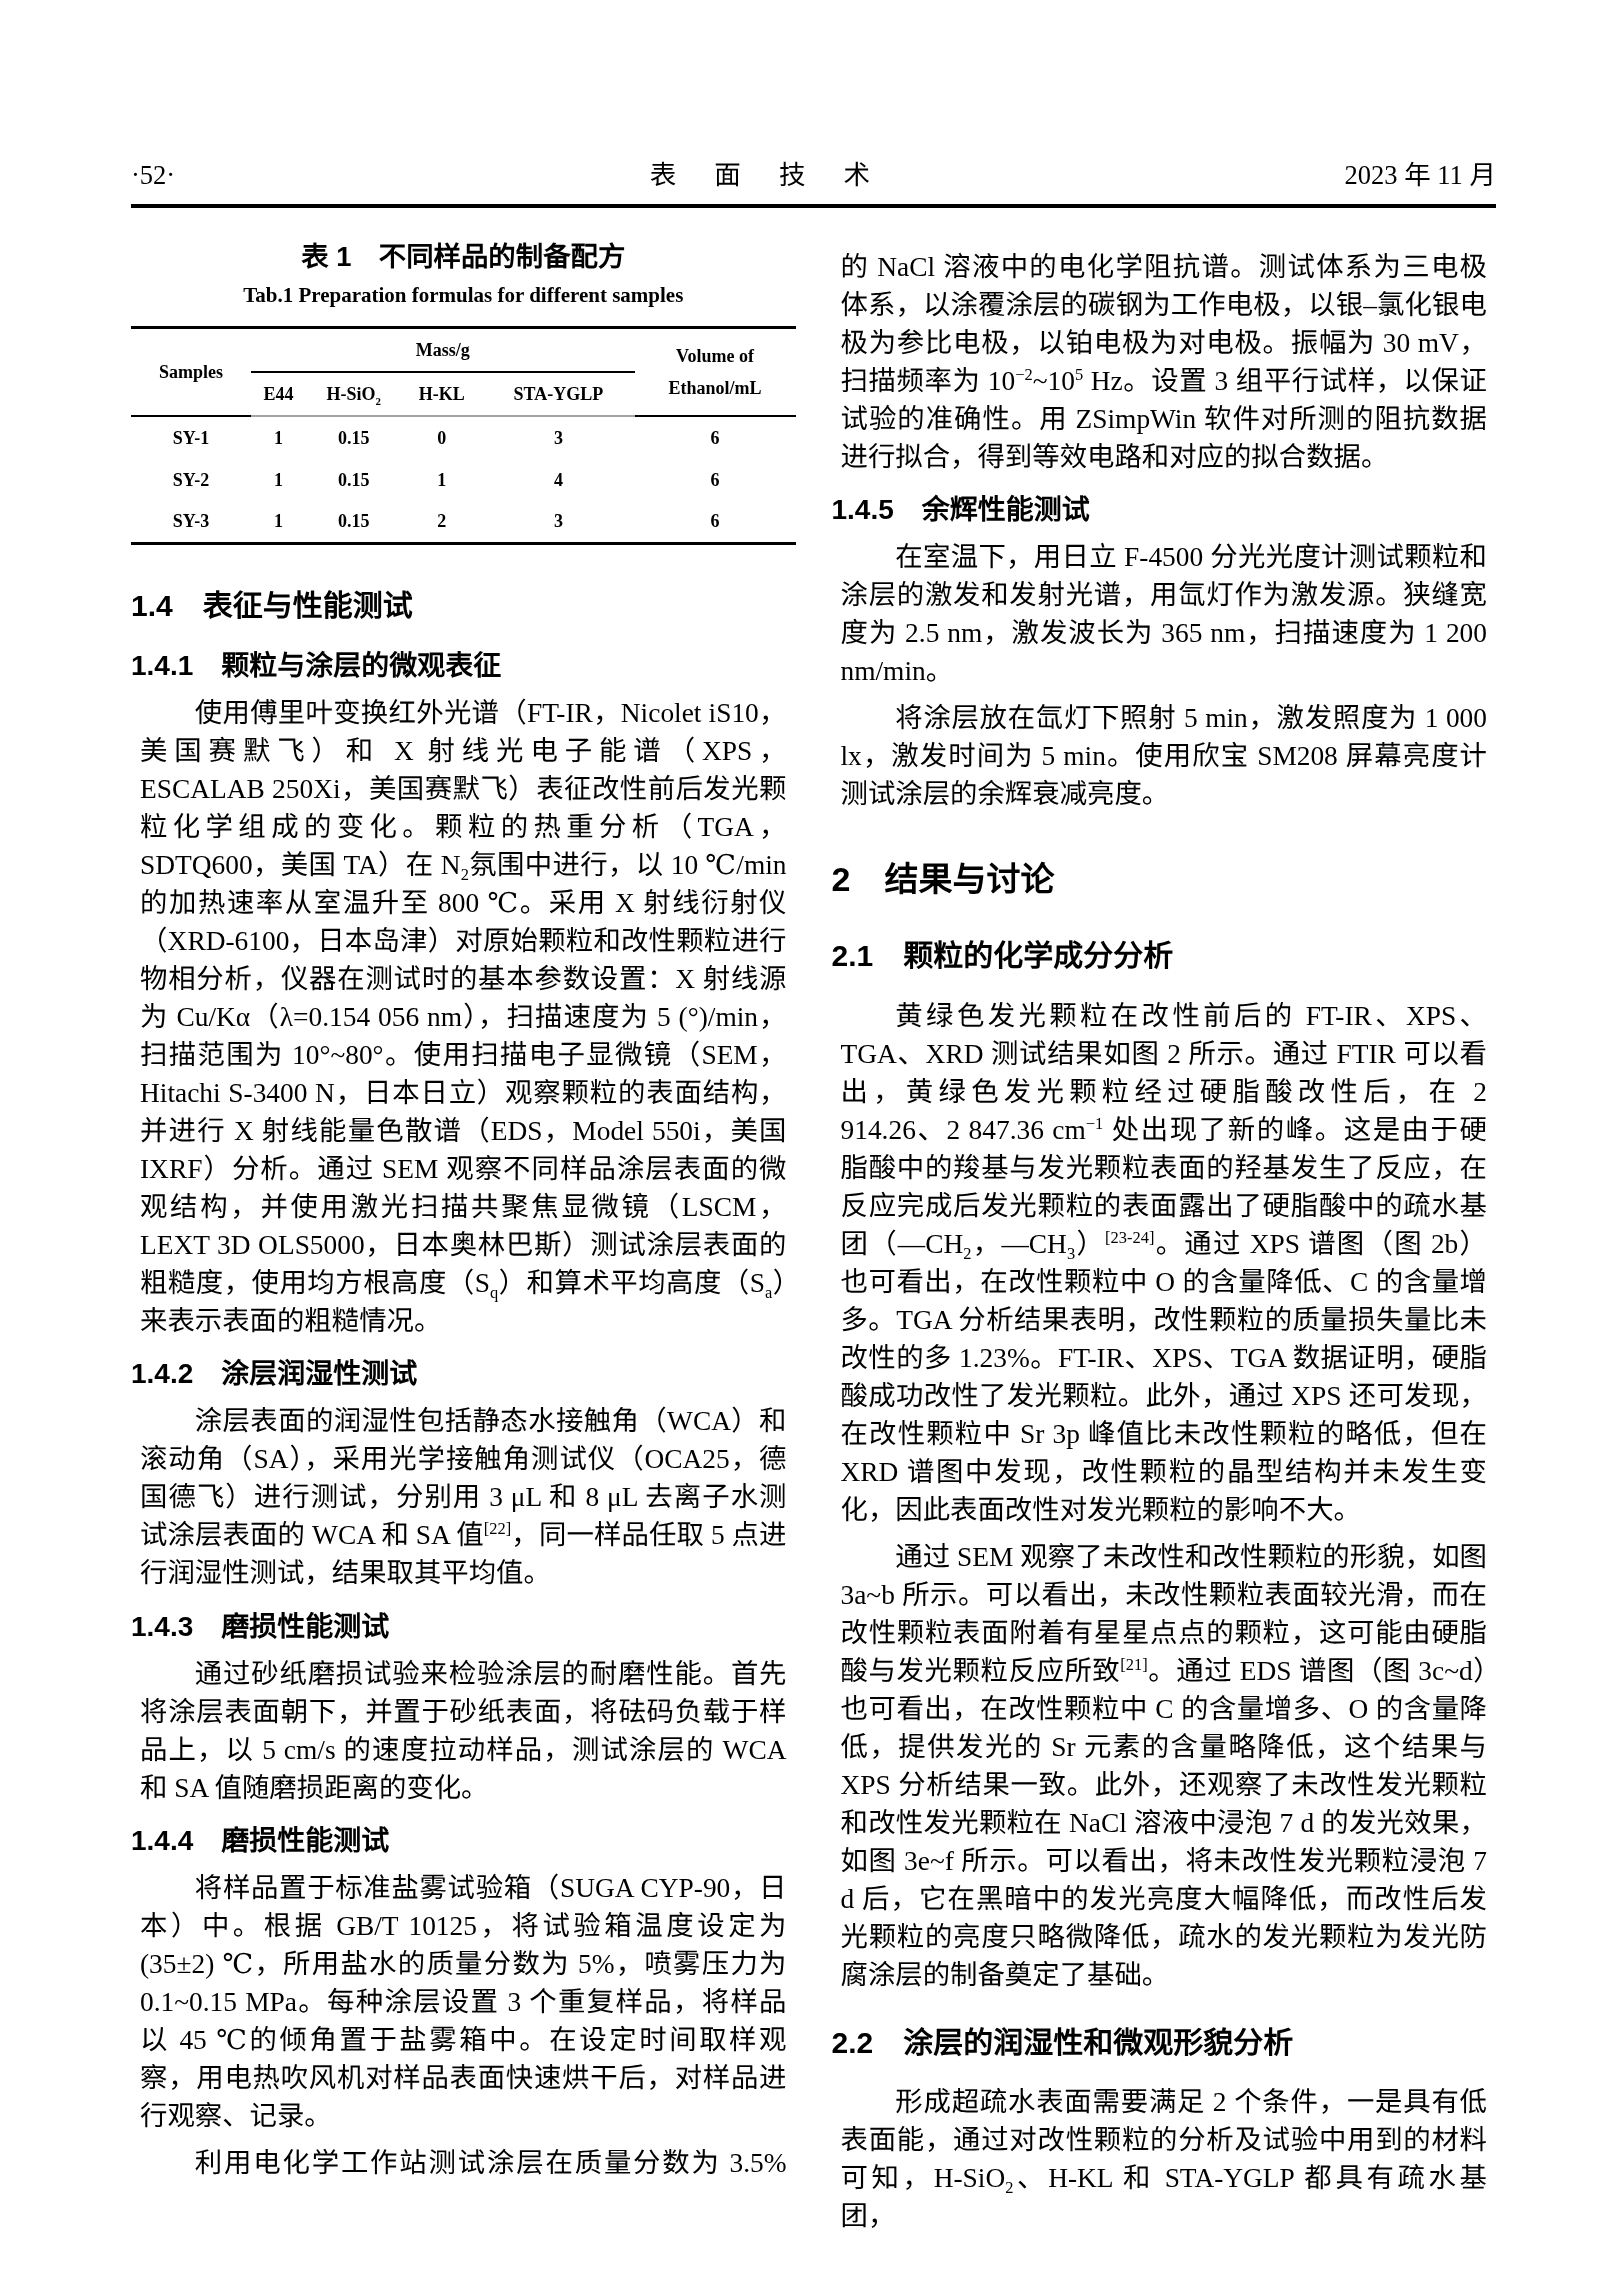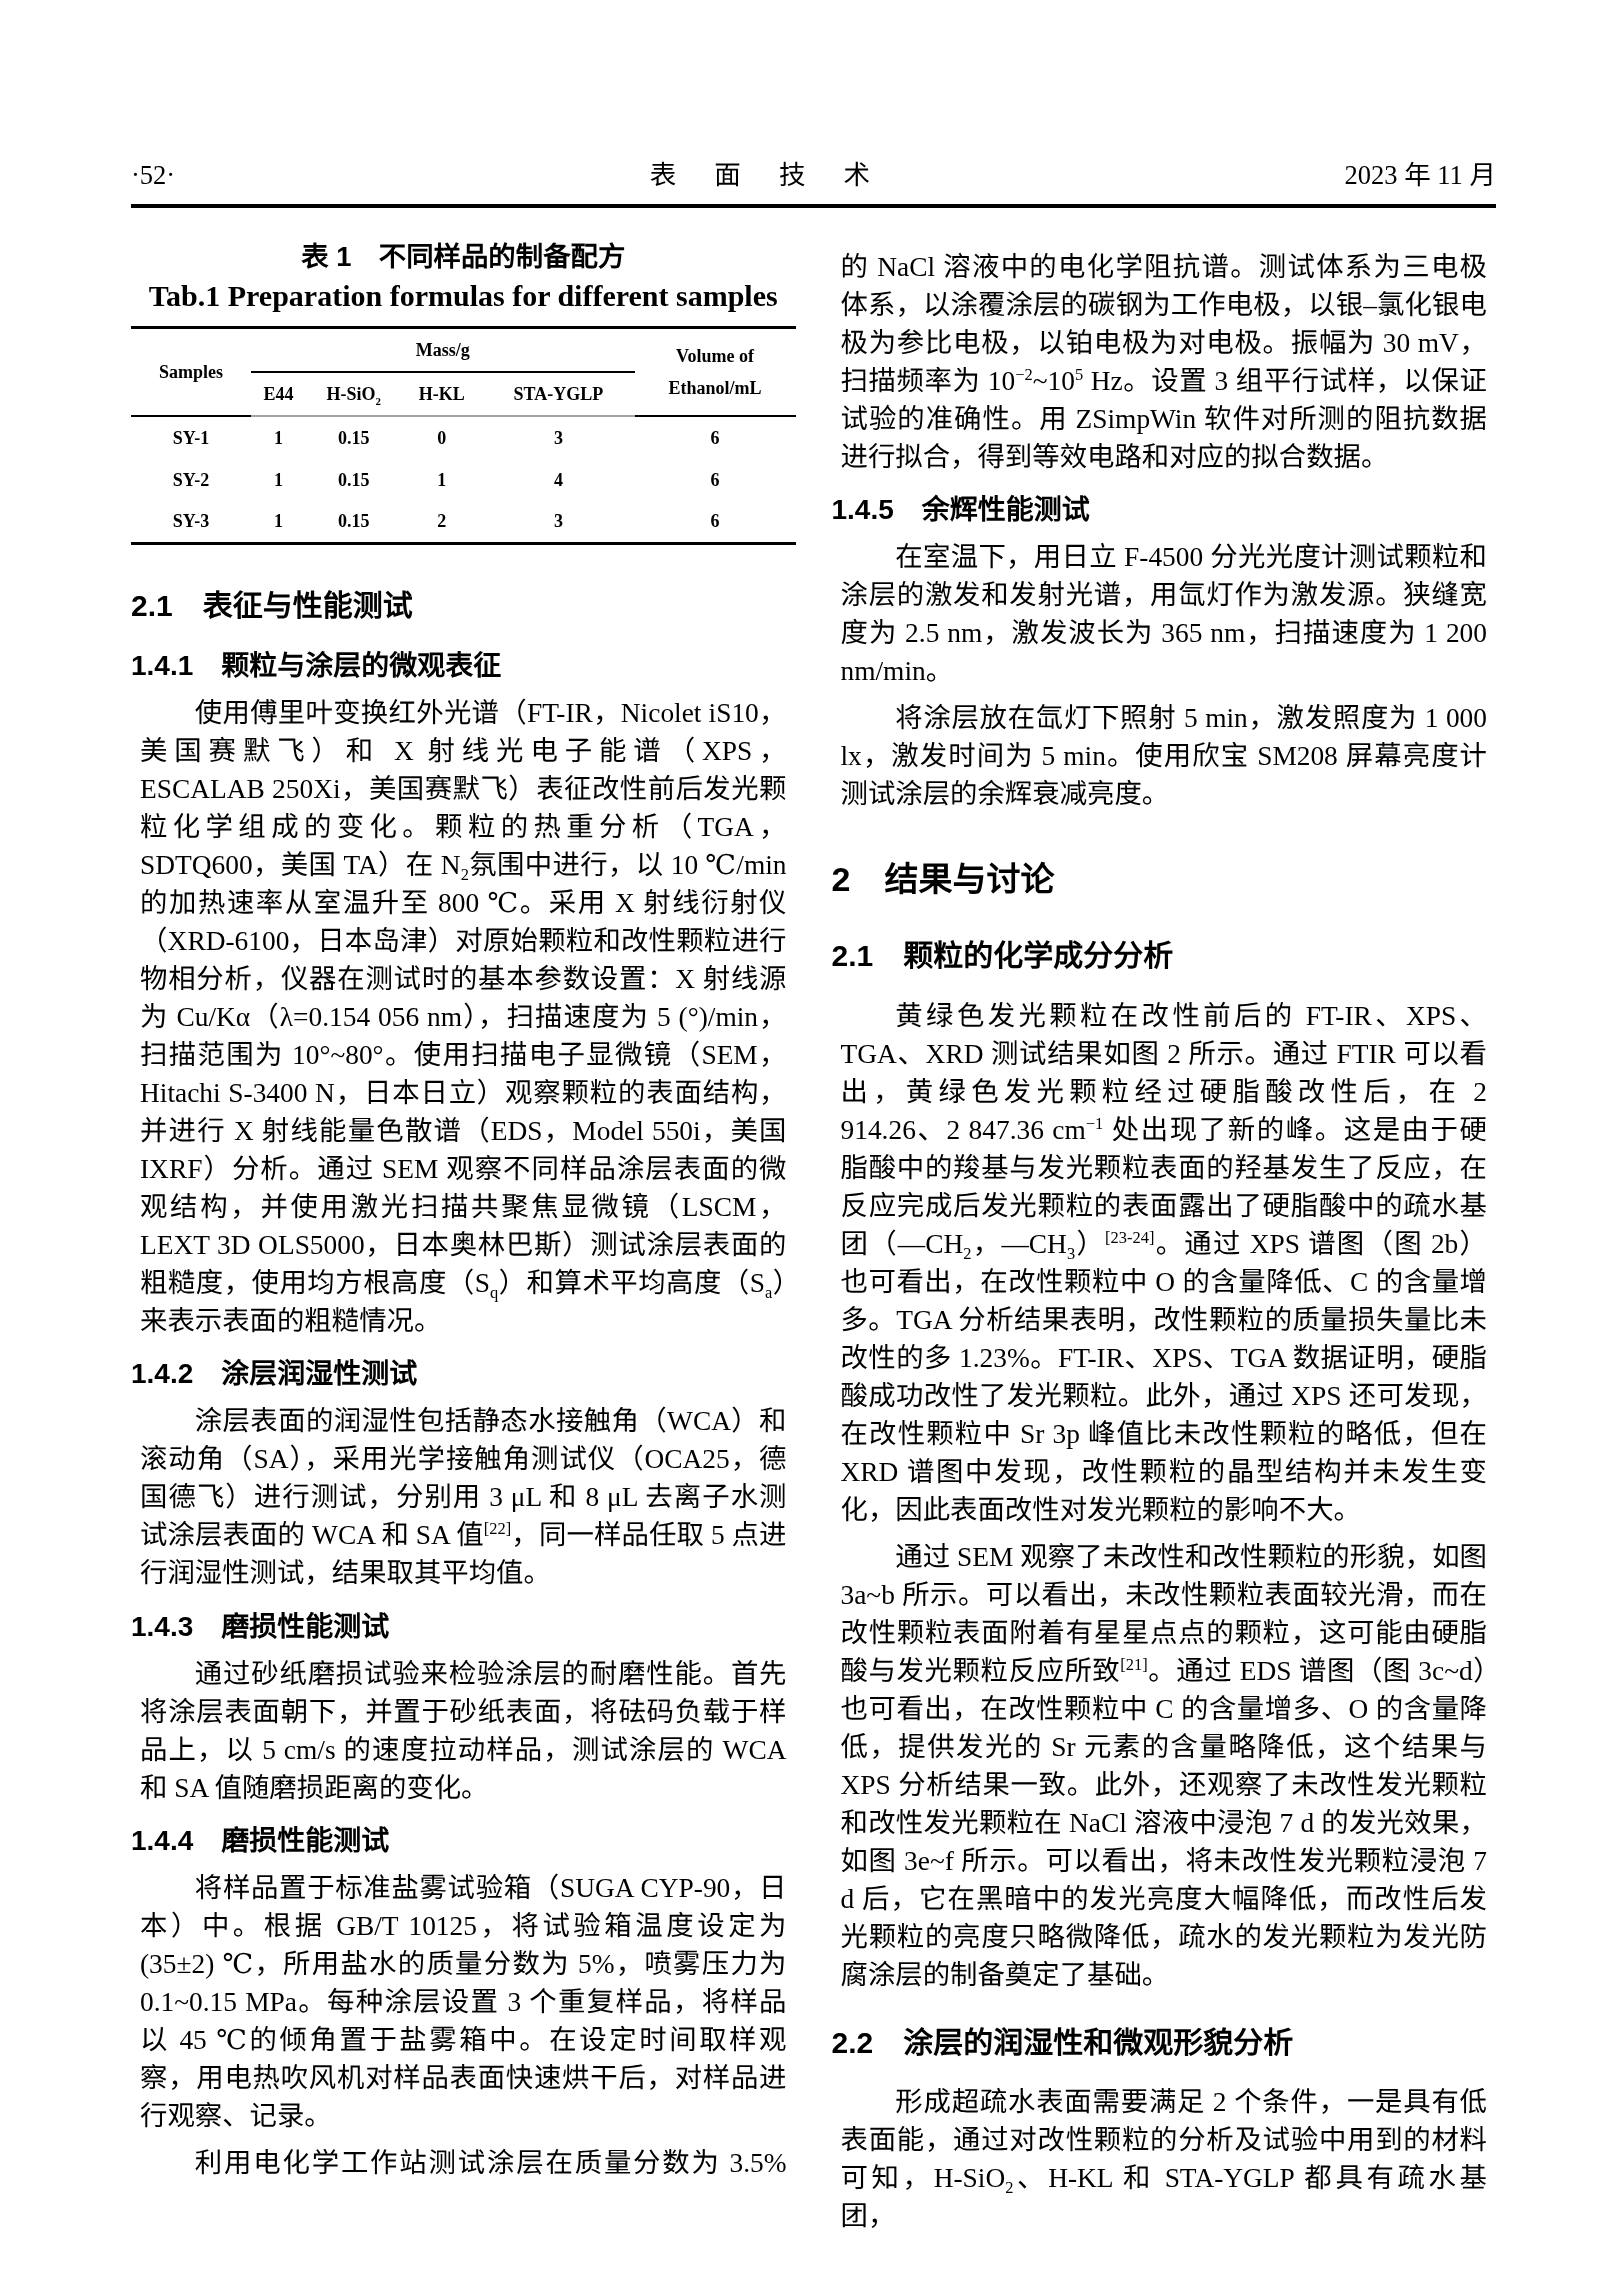--- a/index.html
+++ b/index.html
@@ -31,21 +31,21 @@
   .h-sec.first{margin-top:41px;}
   .h-sub{
     font-family:"Liberation Sans","DejaVu Sans",sans-serif;
     font-weight:bold;font-size:28px;line-height:37px;margin:15.7px 0 9.8px;
   }
   .tabletitle-zh{
     font-family:"Liberation Sans","DejaVu Sans",sans-serif;
     font-weight:bold;font-size:27.4px;line-height:35px;text-align:center;
   }
   .tabletitle-en{
-    font-weight:bold;font-size:30px;line-height:37px;text-align:center;margin-top:3.9px;
+    font-weight:bold;font-size:21px;line-height:37px;text-align:center;margin-top:3.9px;
   }
   table.t1{
     border-collapse:collapse;width:100%;margin-top:11.8px;
     border-top:3.9px solid #000;border-bottom:3.9px solid #000;
     font-size:18px;
     font-weight:bold;
   }
   table.t1 td{
     text-align:center;vertical-align:middle;
     padding:4.9px 2px;line-height:32px;
@@ -109,21 +109,21 @@
             <td class="c-samples">SY-3</td>
             <td>1</td>
             <td>0.15</td>
             <td>2</td>
             <td>3</td>
             <td>6</td>
           </tr>
         </tbody>
       </table>
 
-      <div class="h-sec first">2.1　表征与性能测试</div>
+      <div class="h-sec first">1.4　表征与性能测试</div>
 
       <div class="h-sub">1.4.1　颗粒与涂层的微观表征</div>
       <p>使用傅里叶变换红外光谱（FT-IR，Nicolet iS10，美国赛默飞）和 X 射线光电子能谱（XPS，ESCALAB 250Xi，美国赛默飞）表征改性前后发光颗粒化学组成的变化。颗粒的热重分析（TGA，SDTQ600，美国 TA）在 N<sub>2</sub>氛围中进行，以 10 ℃/min 的加热速率从室温升至 800 ℃。采用 X 射线衍射仪（XRD-6100，日本岛津）对原始颗粒和改性颗粒进行物相分析，仪器在测试时的基本参数设置：X 射线源为 Cu/Kα（λ=0.154 056 nm），扫描速度为 5 (°)/min，扫描范围为 10°~80°。使用扫描电子显微镜（SEM，Hitachi S-3400 N，日本日立）观察颗粒的表面结构，并进行 X 射线能量色散谱（EDS，Model 550i，美国 IXRF）分析。通过 SEM 观察不同样品涂层表面的微观结构，并使用激光扫描共聚焦显微镜（LSCM，LEXT 3D OLS5000，日本奥林巴斯）测试涂层表面的粗糙度，使用均方根高度（S<sub>q</sub>）和算术平均高度（S<sub>a</sub>）来表示表面的粗糙情况。</p>
 
       <div class="h-sub">1.4.2　涂层润湿性测试</div>
       <p>涂层表面的润湿性包括静态水接触角（WCA）和滚动角（SA），采用光学接触角测试仪（OCA25，德国德飞）进行测试，分别用 3 μL 和 8 μL 去离子水测试涂层表面的 WCA 和 SA 值<sup>[22]</sup>，同一样品任取 5 点进行润湿性测试，结果取其平均值。</p>
 
       <div class="h-sub">1.4.3　磨损性能测试</div>
       <p>通过砂纸磨损试验来检验涂层的耐磨性能。首先将涂层表面朝下，并置于砂纸表面，将砝码负载于样品上，以 5 cm/s 的速度拉动样品，测试涂层的 WCA 和 SA 值随磨损距离的变化。</p>
 

